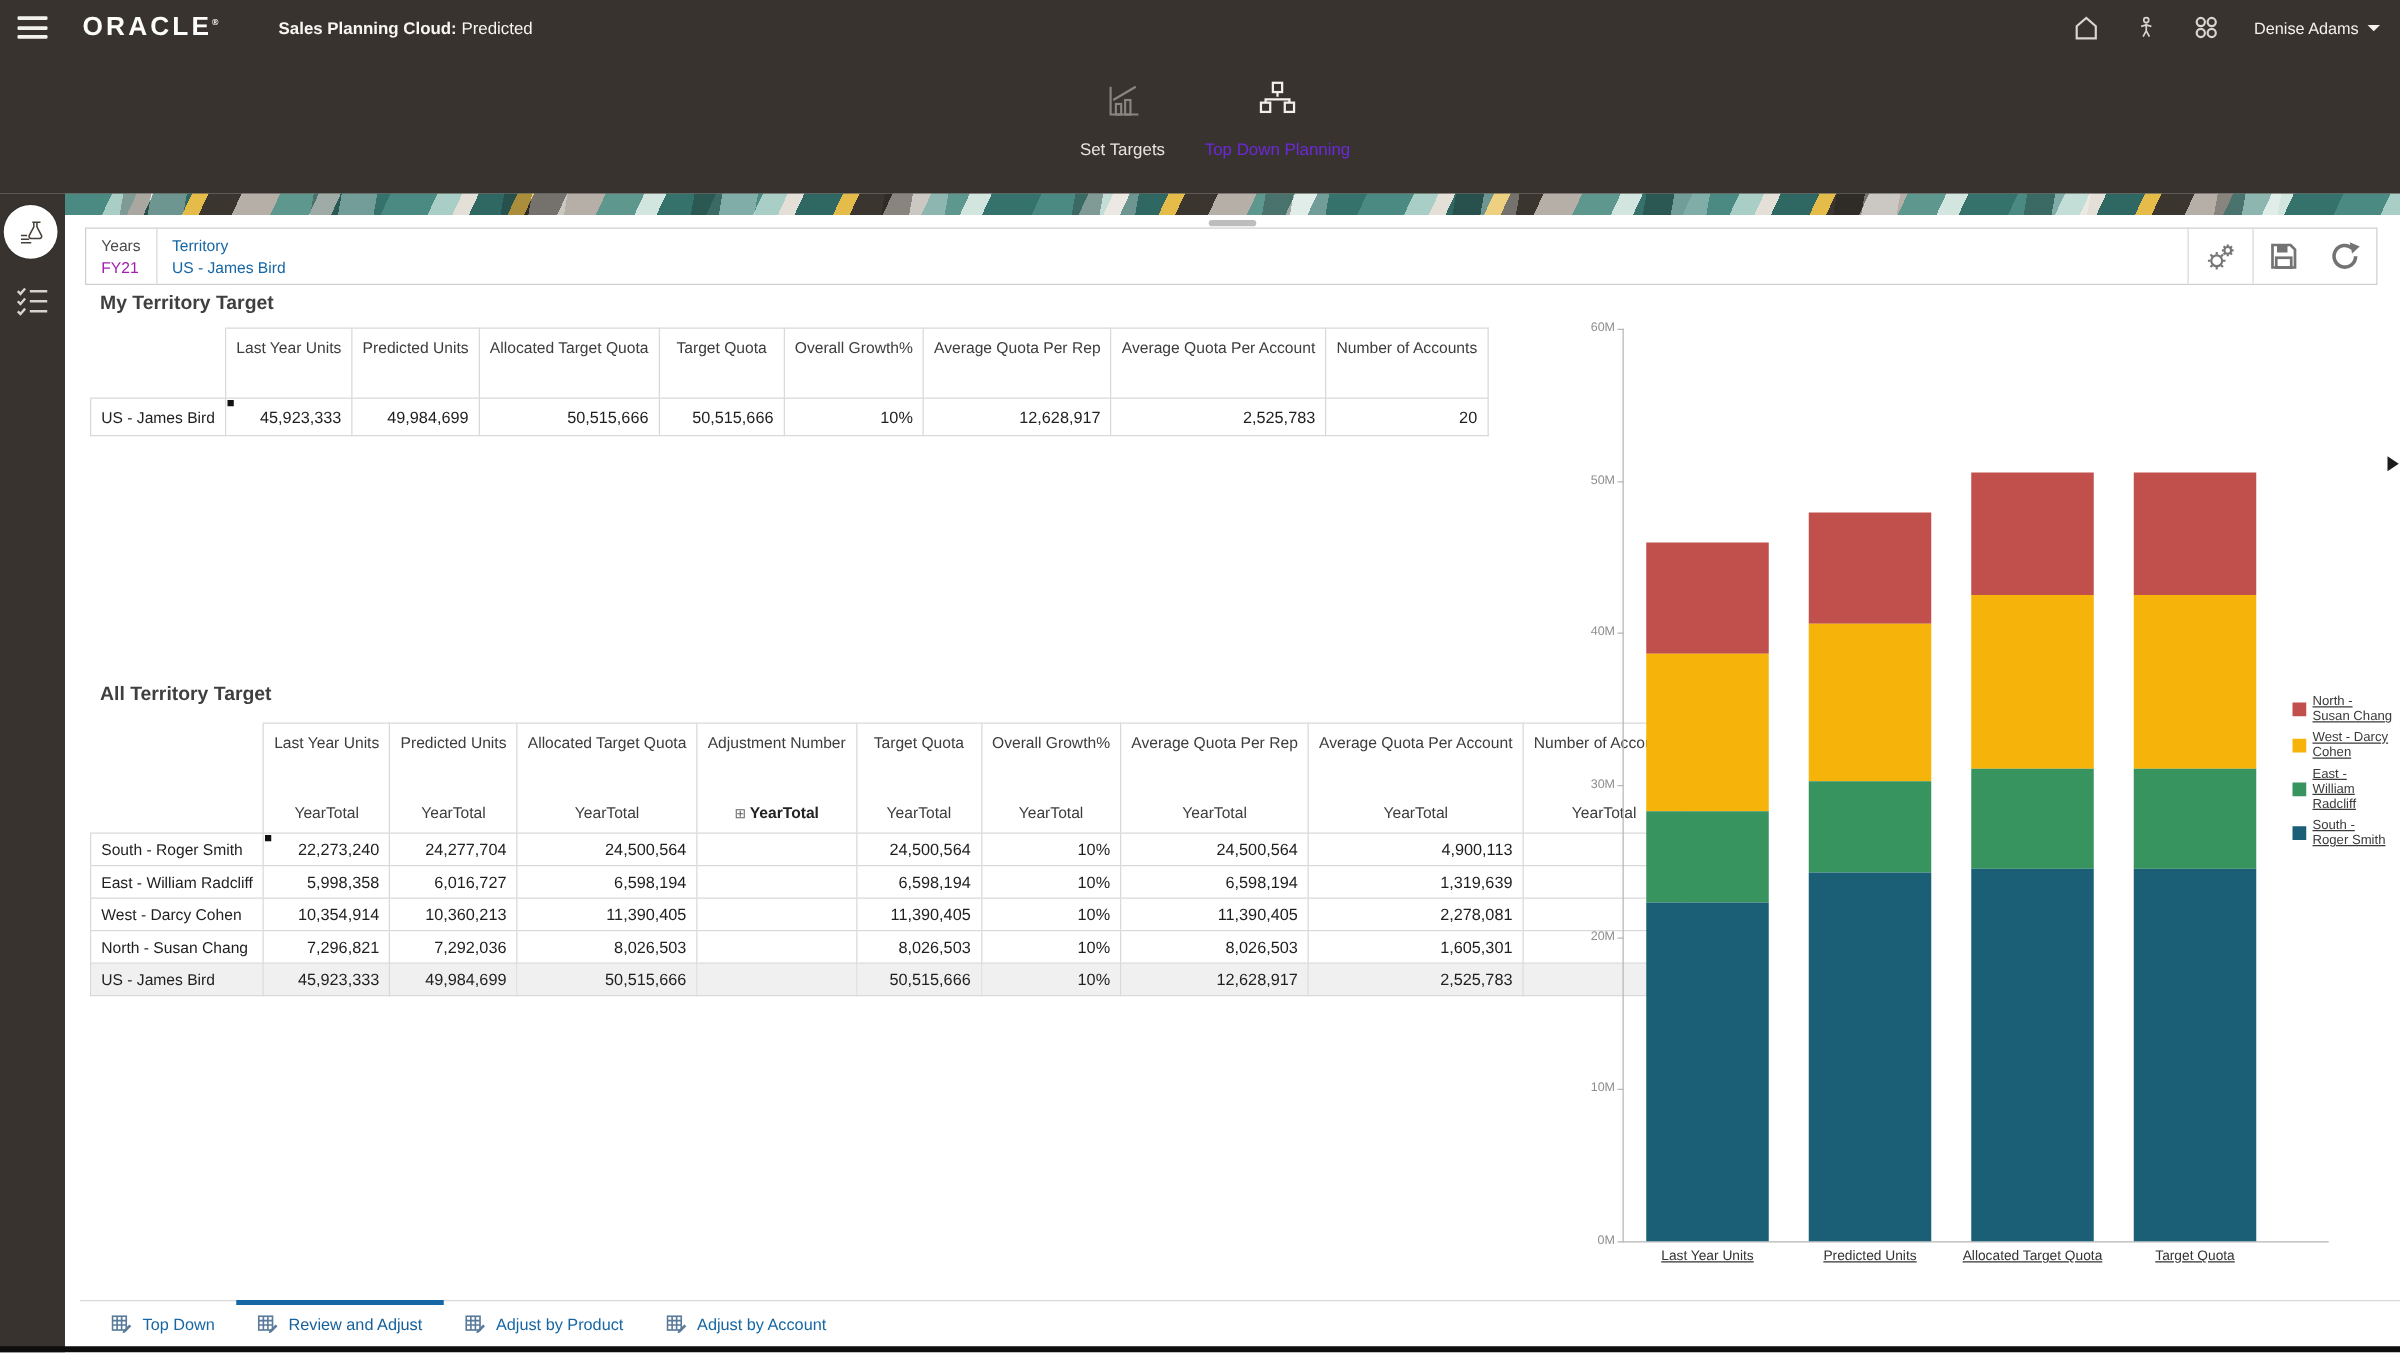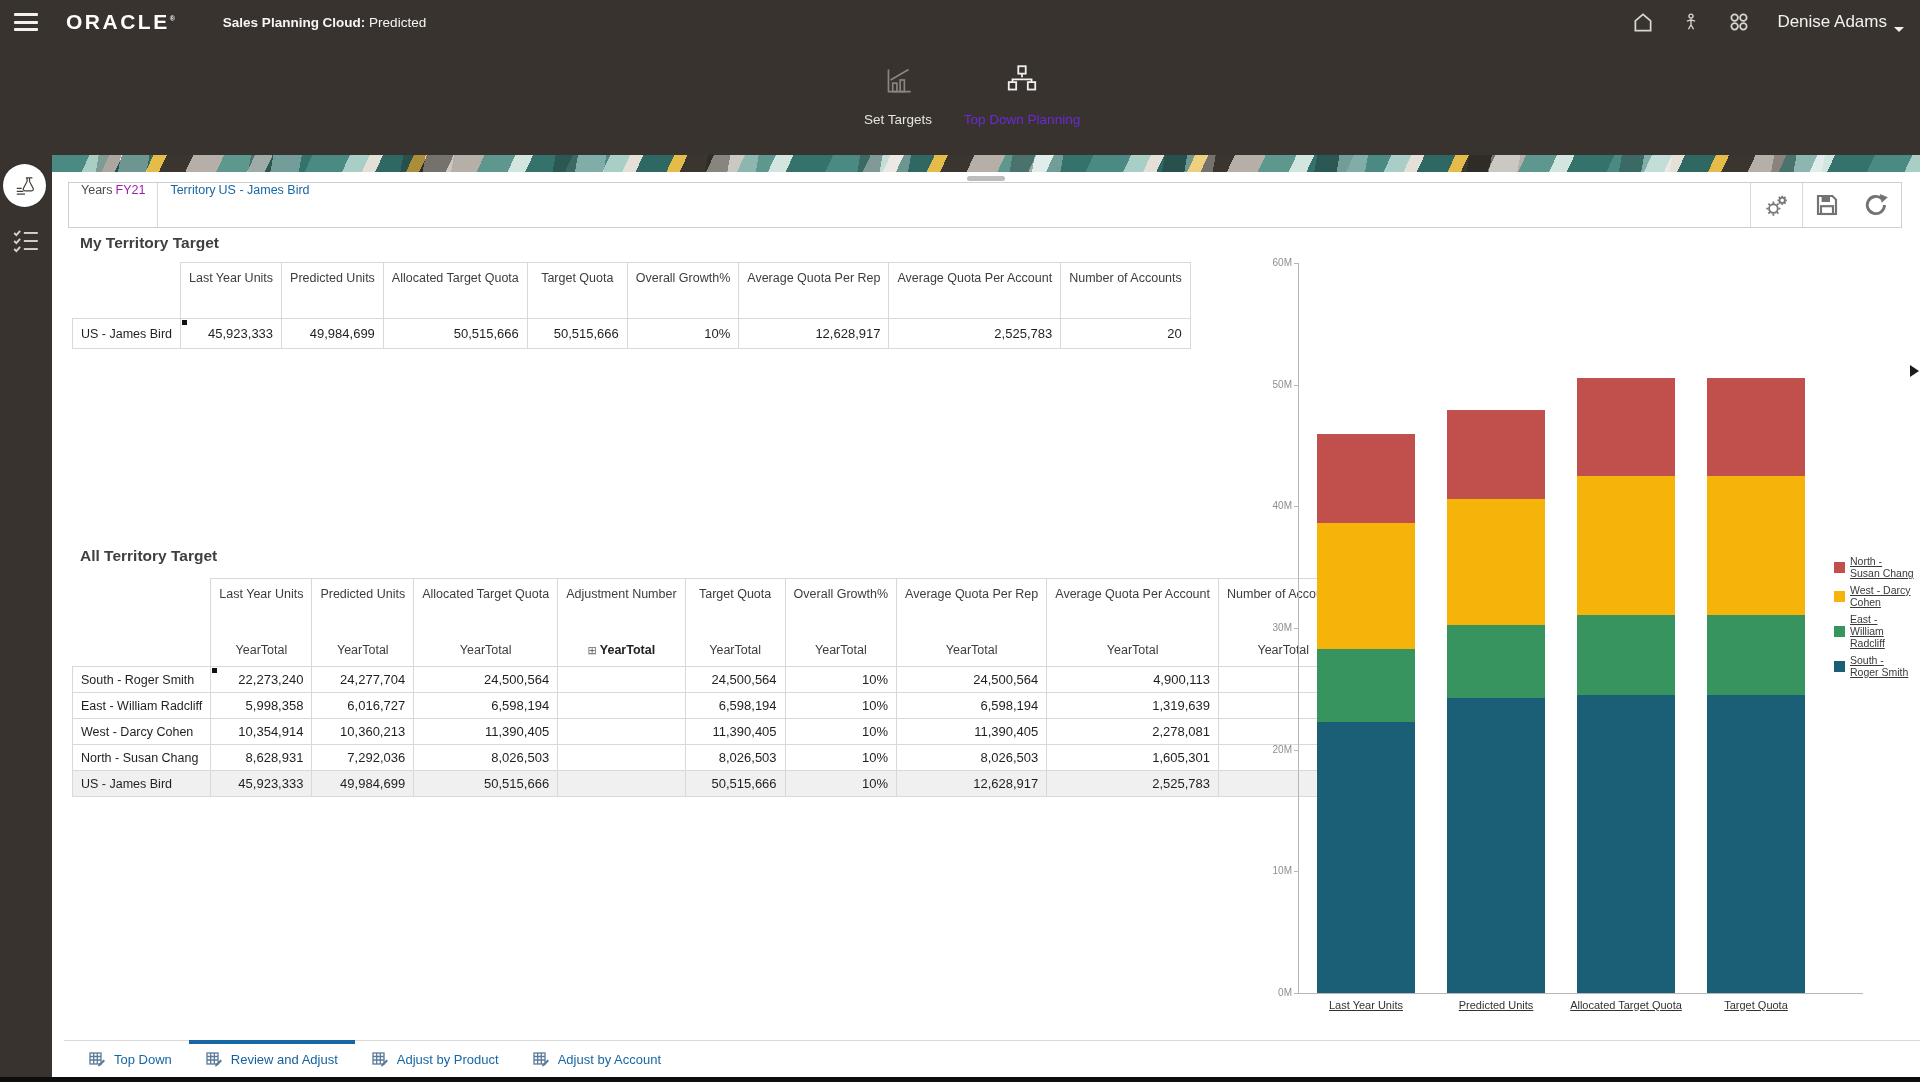--- a/index.html
+++ b/index.html
@@ -17,21 +17,21 @@
   
   .topbar { left:0; top:0; width:1920px; height:44px; display:flex; align-items:center; color:#fff; }
   .hamburger { width:24px; height:18px; margin-left:14px; display:flex; flex-direction:column; justify-content:space-between; cursor:pointer; }
   .hamburger span { display:block; height:3px; background:#f3f1ee; border-radius:1px; }
   .logo { margin-left:28px; font-weight:bold; font-size:21px; letter-spacing:2.5px; color:#fdfdfc; }
   .logo sup { font-size:7px; letter-spacing:0; }
   .apptitle { margin-left:48px; font-size:13.5px; color:#f7f6f4; }
   .apptitle b { font-weight:bold; }
   .topbar-right { position:absolute; right:16px; top:0; height:44px; display:flex; align-items:center; gap:26px; }
   .tb-icon { display:flex; align-items:center; cursor:pointer; }
-  .username { font-size:17px; color:#f3f1ee; display:flex; align-items:flex-end; gap:7px; cursor:pointer; }
+  .username { font-size:13px; color:#f3f1ee; display:flex; align-items:center; gap:7px; cursor:pointer; }
   .caret-down { width:0; height:0; border-left:5px solid transparent; border-right:5px solid transparent; border-top:5px solid #f3f1ee; }
 
   
   .nav-item { position:absolute; top:52px; width:170px; text-align:center; cursor:pointer; }
   .nav-item .nicon { height:46px; display:flex; align-items:flex-end; justify-content:center; }
   .nav-item .nlabel { margin-top:14px; font-size:13.5px; }
   .nav-settargets { left:813px; }
   .nav-settargets .nlabel { color:#e8e5e1; }
   .nav-topdown { left:937px; }
   .nav-topdown .nlabel { color:#6d28d9; }
@@ -51,21 +51,21 @@
 
   
   .side-circle { left:3px; top:164px; width:43px; height:43px; border-radius:50%; background:#ffffff;
     display:flex; align-items:center; justify-content:center; cursor:pointer; box-shadow:0 0 0 1px rgba(0,0,0,.08); }
   .side-list { left:11px; top:228px; width:30px; height:26px; cursor:pointer; }
 
   
   .drag-handle { left:967px; top:176px; width:38px; height:5px; background:#bdbdbd; border-radius:3px; cursor:pointer; }
 
   .pov { left:68px; top:182px; width:1834px; height:46px; background:#fff; border:1px solid #cfcfcf; display:flex; align-items:stretch; }
-  .pov-col { display:flex; flex-direction:row; justify-content:center; gap:3px; padding:0 12px; font-size:12.5px; }
+  .pov-col { display:flex; flex-direction:column; justify-content:center; gap:3px; padding:0 12px; font-size:12.5px; }
   .pov-name { color:#4c4c4c; }
   .pov-member { color:#a21caf; }
   .pov-sep { width:1px; background:#d9d9d9; margin:0; }
   .link { color:#1767a5; text-decoration:none; cursor:pointer; }
   .pov-actions { margin-left:auto; display:flex; align-items:center; }
   .pov-actions .pov-sep { height:100%; }
   .icon-btn { padding:0 12px; display:flex; align-items:center; cursor:pointer; }
 
   .section-title { font-size:15.5px; font-weight:bold; color:#3f3f3f; }
   .title-my  { left:80px; top:234px; }
@@ -386,21 +386,21 @@
           <td class="val">11,390,405</td>
           <td class="val"></td>
           <td class="val">11,390,405</td>
           <td class="val">10%</td>
           <td class="val">11,390,405</td>
           <td class="val">2,278,081</td>
           <td class="val">5</td>
         </tr>
         <tr>
           <td class="rowhdr">North - Susan Chang</td>
-          <td class="val">8,628,931</td>
+          <td class="val">7,296,821</td>
           <td class="val">7,292,036</td>
           <td class="val">8,026,503</td>
           <td class="val"></td>
           <td class="val">8,026,503</td>
           <td class="val">10%</td>
           <td class="val">8,026,503</td>
           <td class="val">1,605,301</td>
           <td class="val">5</td>
         </tr>
         <tr class="shaded">

